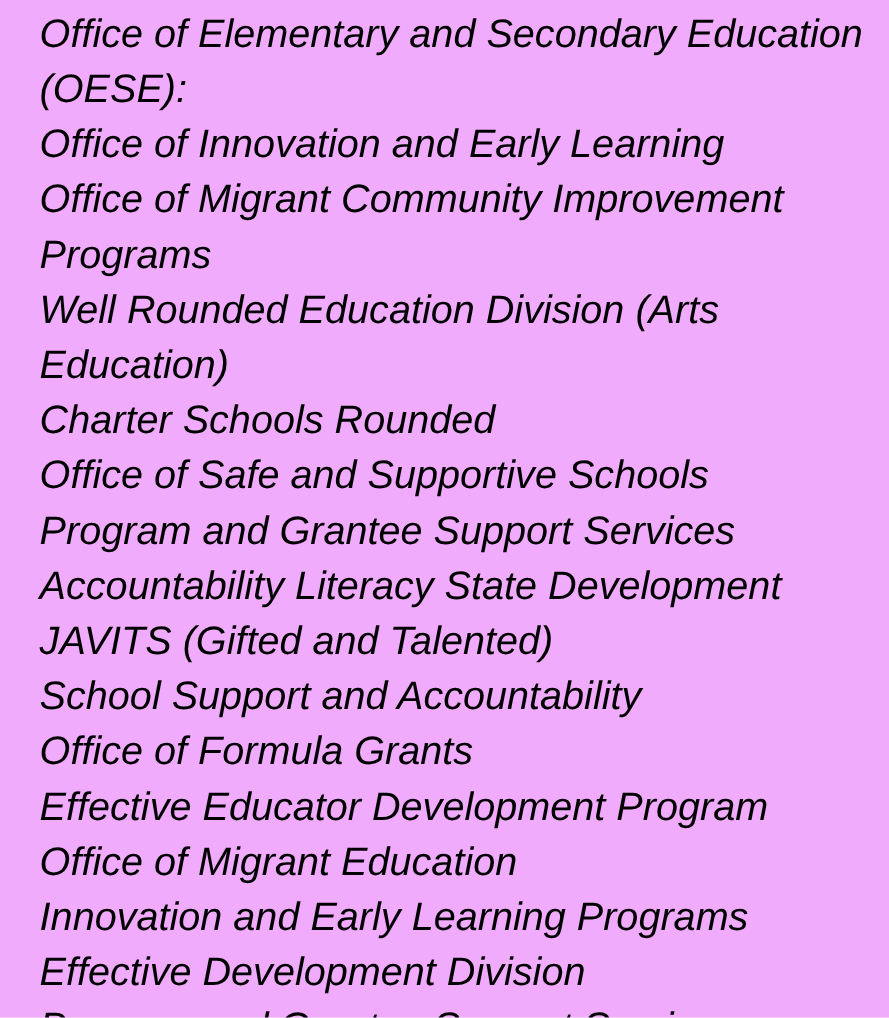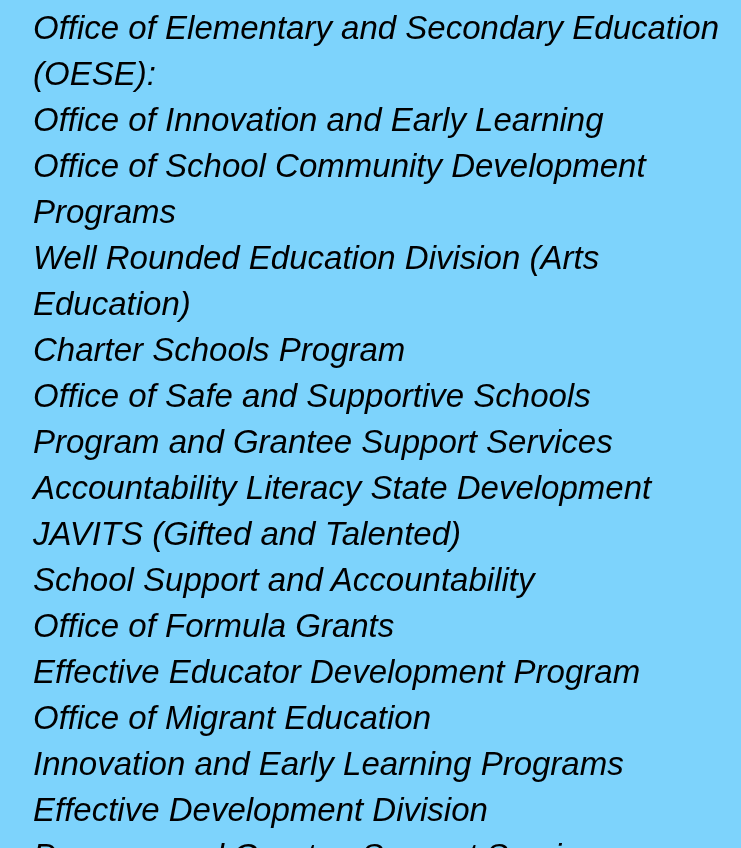--- a/index.html
+++ b/index.html
@@ -11,21 +11,21 @@
     width: 741px;
     height: 848px;
     overflow: hidden;
     font-family: "Liberation Sans", sans-serif;
   }
   .doc {
     box-sizing: border-box;
     width: 741px;
     height: 848px;
     padding: 5px 8px 0 33px;
-    background: #7dd3fc;
+    background: #f0abfc;
     color: #000000;
     font-size: 33px;
     line-height: 46px;
     letter-spacing: 0;
   }
   .doc-heading {
     font-style: italic;
     font-weight: normal;
     margin: 0;
     font-size: 33px;
@@ -43,23 +43,23 @@
   }
 </style>
 </head>
 <body>
 
 <div class="doc">
   <p class="doc-heading">Office of Elementary and Secondary Education (OESE):</p>
   <ul class="doc-list">
 
   <li class="doc-item">Office of Innovation and Early Learning</li>
-      <li class="doc-item">Office of School Community Development Programs</li>
+      <li class="doc-item">Office of Migrant Community Improvement Programs</li>
       <li class="doc-item">Well Rounded Education Division (Arts Education)</li>
-      <li class="doc-item">Charter Schools Program</li>
+      <li class="doc-item">Charter Schools Rounded</li>
       <li class="doc-item">Office of Safe and Supportive Schools</li>
       <li class="doc-item">Program and Grantee Support Services</li>
       <li class="doc-item">Accountability Literacy State Development</li>
       <li class="doc-item">JAVITS (Gifted and Talented)</li>
       <li class="doc-item">School Support and Accountability</li>
       <li class="doc-item">Office of Formula Grants</li>
       <li class="doc-item">Effective Educator Development Program</li>
       <li class="doc-item">Office of Migrant Education</li>
       <li class="doc-item">Innovation and Early Learning Programs</li>
       <li class="doc-item">Effective Development Division</li>

